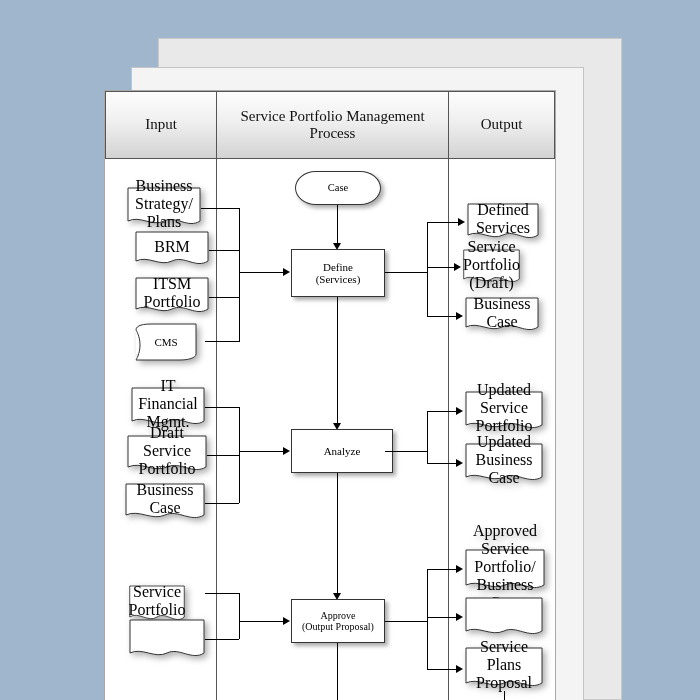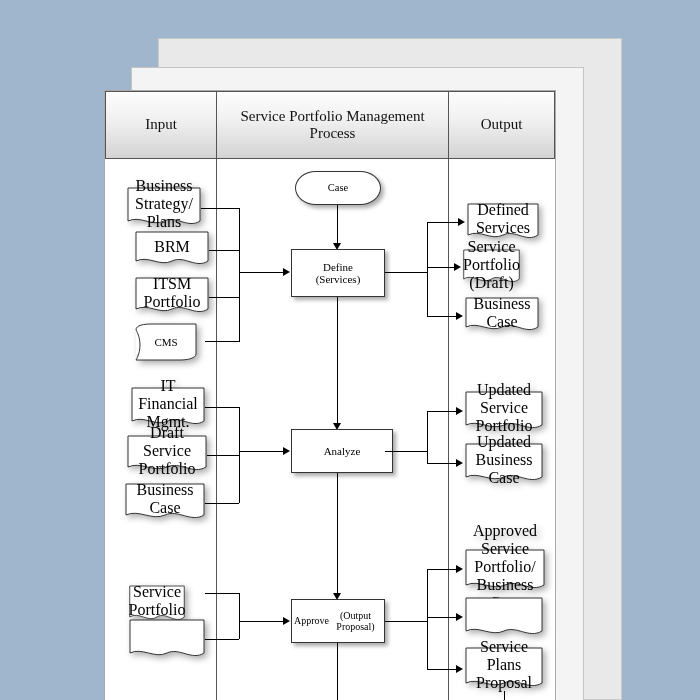--- a/index.html
+++ b/index.html
@@ -359,21 +359,21 @@
     <div class="ln h" style="left:280px; top:360px; width:42px;"></div>
     <div class="ln v" style="left:322px; top:320px; height:52px;"></div>
     <div class="ln h" style="left:322px; top:320px; width:30px;"></div>
     <div class="arrow-r" style="left:351px; top:316px;"></div>
     <div class="ln h" style="left:322px; top:372px; width:30px;"></div>
     <div class="arrow-r" style="left:351px; top:368px;"></div>
 
     <div class="ln v" style="left:232px; top:382px; height:122px;"></div>
     <div class="arrow-d" style="left:228px; top:502px;"></div>
 
-    <div class="node proc" style="left:186px; top:508px; width:94px; height:44px; flex-direction:row; font-size:10px;">
+    <div class="node proc" style="left:186px; top:508px; width:94px; height:44px; flex-direction:column; font-size:10px;">
       <span>Approve</span>
       <span>(Output Proposal)</span>
     </div>
 
     <div class="doc" style="left:24px; top:478px; width:56px; height:40px;margin-top:16px;">
       <div class="doc-body">
         <svg viewBox="0 0 76 40" preserveAspectRatio="none">
           <path d="M1,1 L75,1 L75,32 C63,40 50,26 38,32 C26,38 13,26 1,32 Z" fill="#ffffff" stroke="#333" stroke-width="1"></path>
         </svg>
         <div class="doc-text">Service Portfolio</div>

